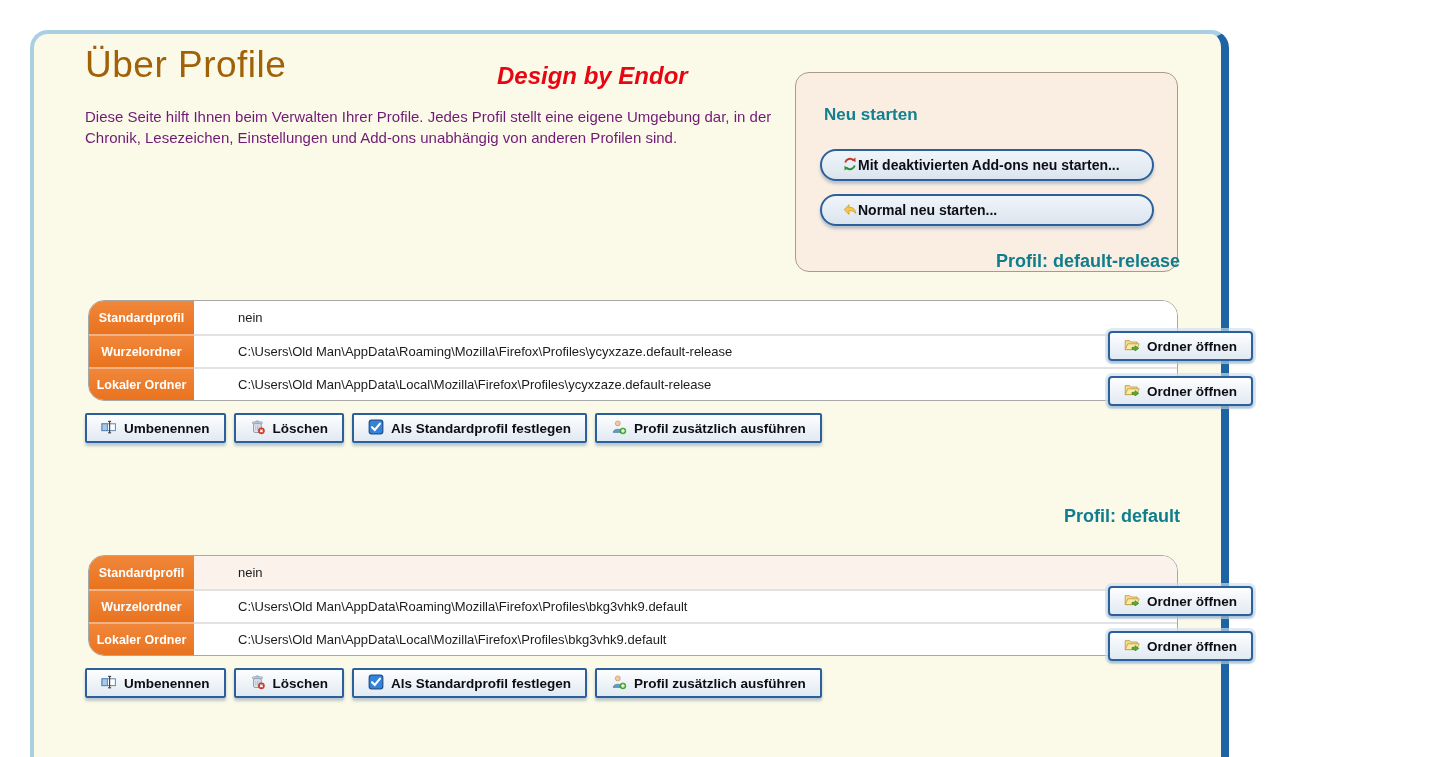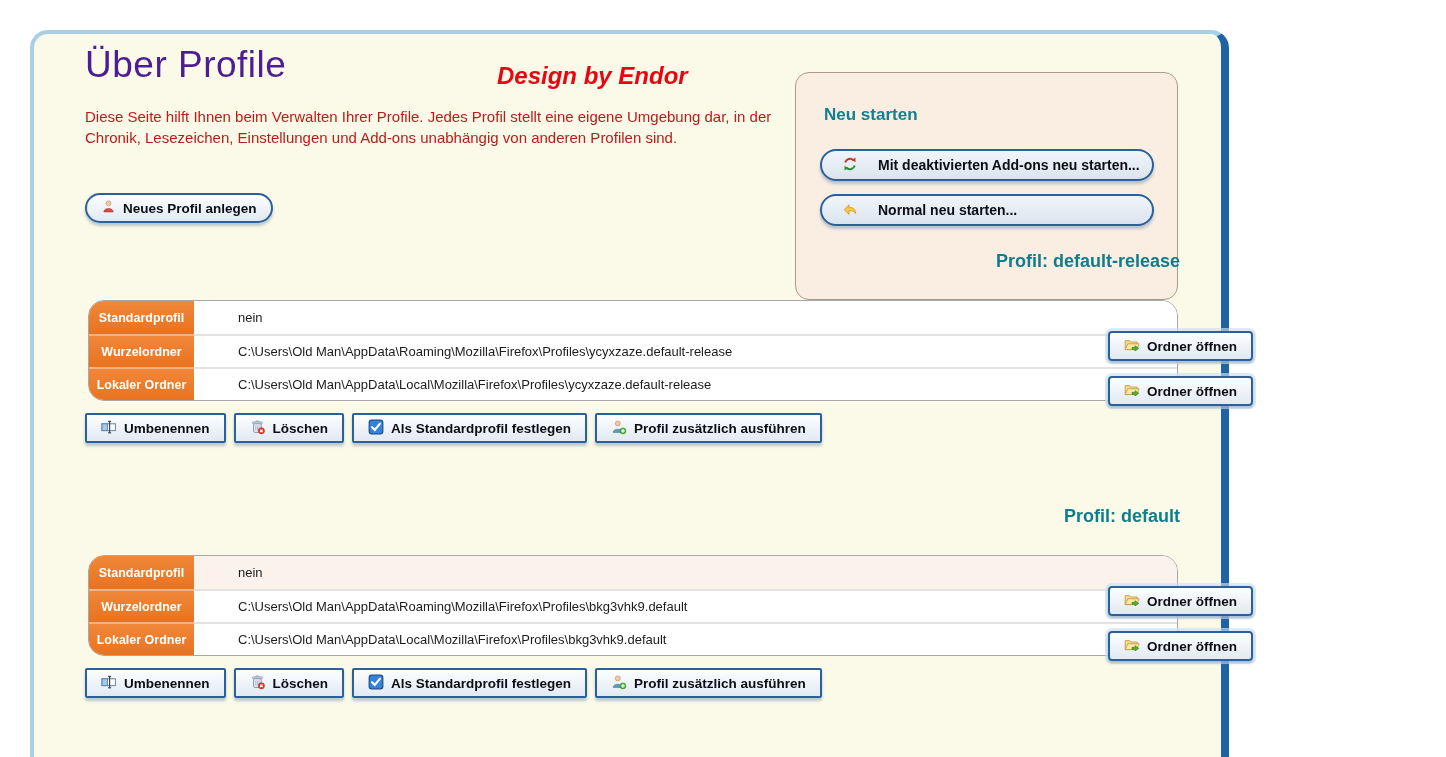--- a/index.html
+++ b/index.html
@@ -9,54 +9,54 @@
   .panel {
     position:absolute; left:30px; top:30px; width:1199px; height:810px;
     background:#fbfae8;
     border:4px solid #a9cfe5;
     border-right:8px solid #1e64a4;
     border-radius:18px;
   }
 
   .page-title {
     position:absolute; left:51px; top:10px;
-    font-size:37px; font-weight:300; letter-spacing:0.5px; color:#4c1d95;
+    font-size:37px; font-weight:300; letter-spacing:0.5px; color:#a16207;
   }
   .watermark {
     position:absolute; left:463px; top:28px;
     font-size:24px; font-weight:bold; color:#e80612;font-style:italic;
   }
   .description {
     position:absolute; left:51px; top:72px; width:705px;
-    font-size:15px; line-height:21px; color:#b91c1c;
+    font-size:15px; line-height:21px; color:#701a75;
   }
 
   
   .pill {
     display:inline-flex; align-items:center; gap:7px;
     background:linear-gradient(#fdfeff,#e1e9f2);
     border:2px solid #2c609c; border-radius:16px;
     padding:0 14px; height:32px;
     font-family:"Liberation Sans",sans-serif;
     font-size:13.5px; font-weight:600; color:#0d0d15;
     box-shadow:0 3px 3px rgba(110,140,170,0.45);
     cursor:pointer; white-space:nowrap;
   }
   .pill svg { flex:0 0 auto; }
 
   .create-btn { position:absolute; left:51px; top:159px; height:30px; }
 
   
   .restart-box {
-    position:absolute; left:761px; top:38px; width:383px; height:228px;
+    position:absolute; left:761px; top:38px; width:383px; height:200px;
     background:#faeee2; border:1px solid #ab9a8b; border-radius:14px;
   }
   .restart-title { margin:32px 0 24px 28px; font-size:17px; font-weight:bold; color:#12808f; }
   .restart-btn {
-    display:flex; align-items:center; gap:20px;
+    display:flex; align-items:center; 
     margin:0 24px 13px 24px; width:334px; height:32px;
     background:linear-gradient(#f0f5fa,#dbe4ee);
     border:2px solid #2c609c; border-radius:16px;
     padding-left:20px; font-size:14px; font-weight:600; color:#0d0d15;
     box-shadow:0 3px 3px rgba(110,140,170,0.45); cursor:pointer; white-space:nowrap;
   }
 
   
   .profile-section { position:absolute; left:51px; width:1095px; }
   .profile-section.first  { top:214px; }
@@ -93,29 +93,20 @@
 </style>
 </head>
 <body>
 
 <div class="panel">
 
   <h1 class="page-title">Über Profile</h1>
   <div class="watermark">Design by Endor</div>
   <p class="description">Diese Seite hilft Ihnen beim Verwalten Ihrer Profile. Jedes Profil stellt eine eigene Umgebung dar, in der Chronik, Lesezeichen, Einstellungen und Add-ons unabhängig von anderen Profilen sind.</p>
 
-  <button class="pill create-btn">
-    <span>
-      <svg width="15" height="15" viewBox="0 0 16 16">
-        <circle cx="8" cy="4.6" r="2.6" fill="#f0c9a6" stroke="#b9895c" stroke-width="0.6"></circle>
-        <path d="M3 13.8 C3 9 13 9 13 13.8 Z" fill="#dd4a41" stroke="#a32a22" stroke-width="0.6"></path>
-      </svg>
-    </span>
-    <span>Neues Profil anlegen</span>
-  </button>
 
   <div class="restart-box">
     <h2 class="restart-title">Neu starten</h2>
     <button class="restart-btn">
       <span>
         <svg width="16" height="16" viewBox="0 0 16 16">
           <path d="M3.2 6.4 A5 5 0 0 1 11.3 4.0" fill="none" stroke="#c03b2a" stroke-width="1.9"></path>
           <polygon points="13.4,1.6 13.6,5.9 9.6,4.3" fill="#c03b2a"></polygon>
           <path d="M12.8 9.6 A5 5 0 0 1 4.7 12.0" fill="none" stroke="#2f8f2f" stroke-width="1.9"></path>
           <polygon points="2.6,14.4 2.4,10.1 6.4,11.7" fill="#2f8f2f"></polygon>

